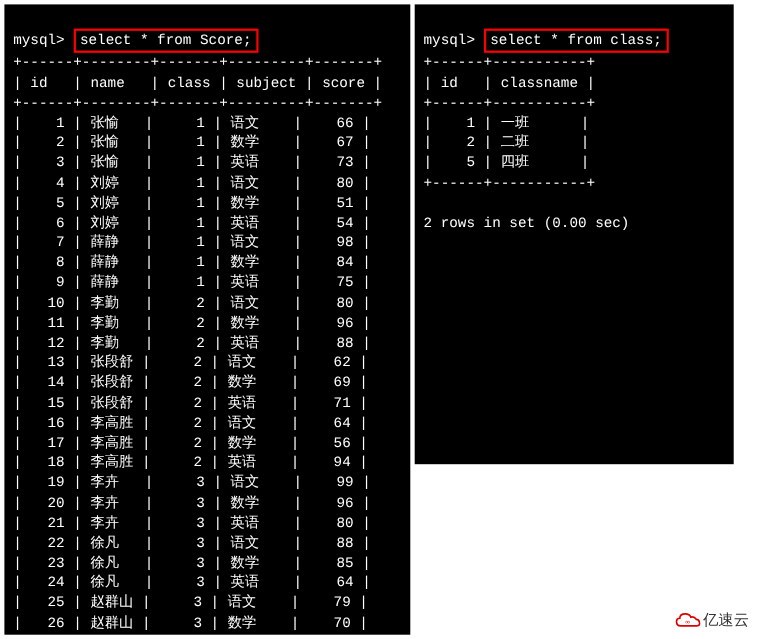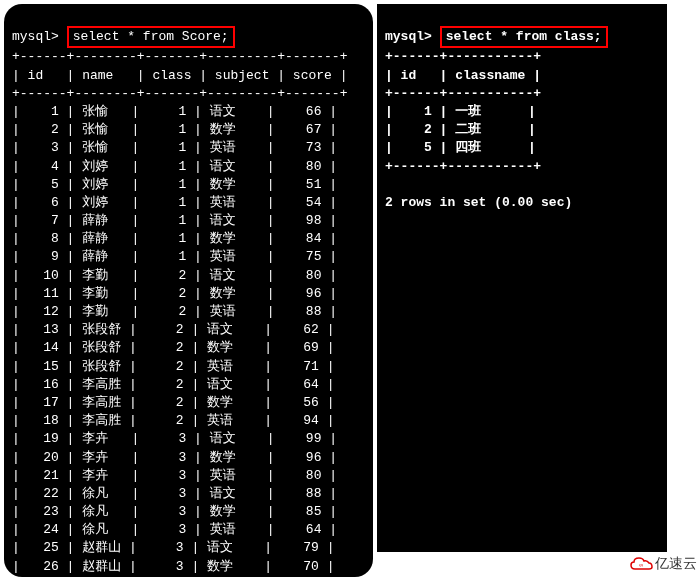--- a/index.html
+++ b/index.html
@@ -25,46 +25,44 @@
       background: #000;
       color: #fff;
       padding: 4px 8px;
       line-height: 1.4;
       font-family: "Courier New", monospace;
       white-space: pre;
     }
     .terminal.left {
       width: 369px;
       height: 573px;
-      border-radius: 18px;
     }
     .terminal.right {
       width: 290px;
-      height: 548px;
-      font-weight: bold;
+      height: 418px;
     }
     .prompt {
       color: #fff;
     }
     .cmd-highlight {
       border: 2px solid #ff0000;
       display: inline-block;
       padding: 0 4px;
     }
     .table-border {
       color: #fff;
     }
     .table-row {
       color: #fff;
       line-height: 1.4;
     }
     .watermark {
       position: absolute;
       bottom: 8px;
-      right: 2px;
+      right: 18px;
       display: flex;
       align-items: center;
       gap: 2px;
       font-family: sans-serif;
       color: #333;
       font-size: 14px;
     }
     .watermark-icon {
       width: 24px;
       height: 16px;

